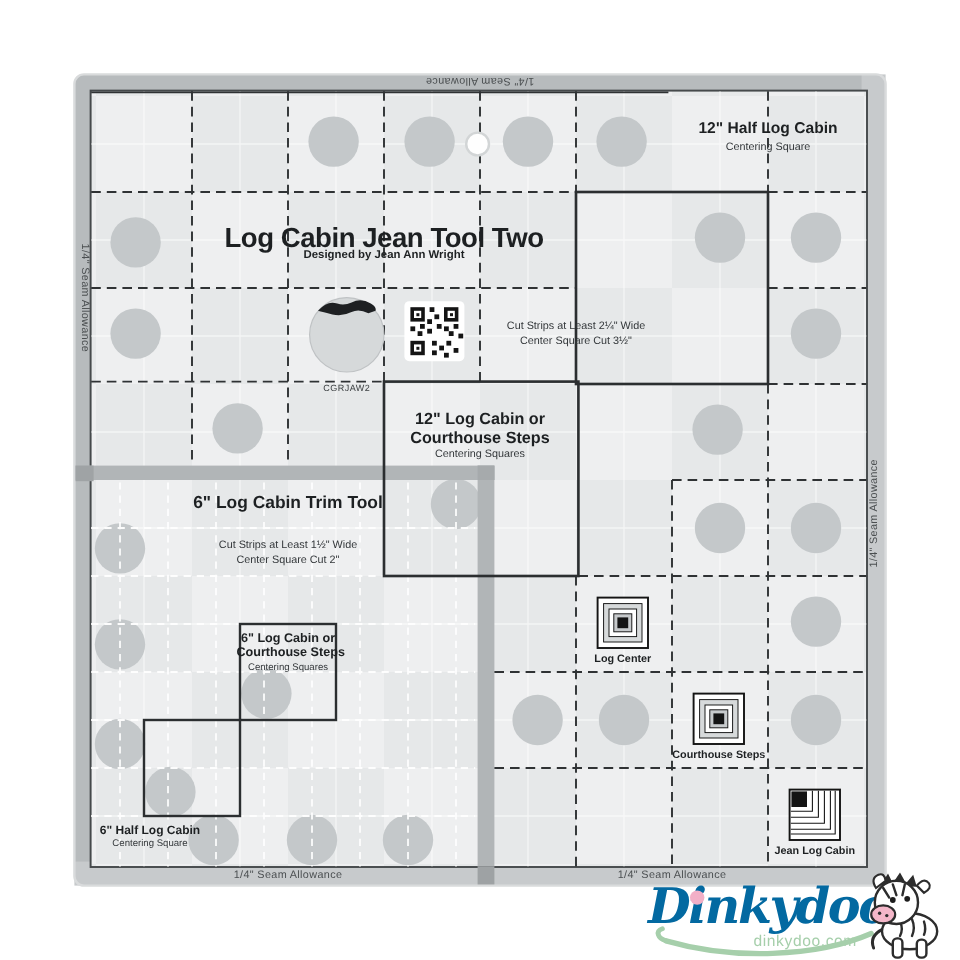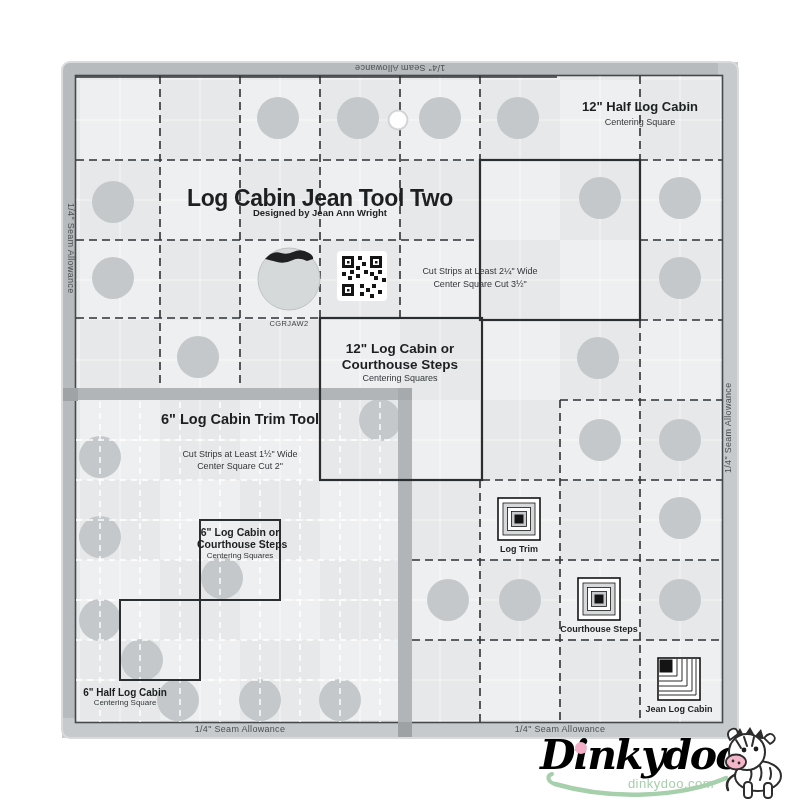--- a/index.html
+++ b/index.html
@@ -239,33 +239,33 @@
 <div class="txt" style="left:150px;top:449px;width:180px;font-size:9px;color:#33373a;">Cut Strips at Least 1½" Wide</div>
 <div class="txt" style="left:150px;top:461px;width:180px;font-size:9px;color:#33373a;">Center Square Cut 2"</div>
 
 <div class="txt b" style="left:197px;top:526px;width:86px;font-size:10.5px;">6" Log Cabin or</div>
 <div class="txt b" style="left:197px;top:538px;width:86px;font-size:10.5px;">Courthouse Steps</div>
 <div class="txt" style="left:197px;top:551px;width:86px;font-size:8px;color:#33373a;">Centering Squares</div>
 
 <div class="txt b" style="left:70px;top:687px;width:110px;font-size:10px;">6" Half Log Cabin</div>
 <div class="txt" style="left:70px;top:698px;width:110px;font-size:8px;color:#33373a;">Centering Square</div>
 
-<div class="txt b" style="left:479px;top:544px;width:80px;font-size:9px;">Log Trim</div>
+<div class="txt b" style="left:479px;top:544px;width:80px;font-size:9px;">Log Center</div>
 <div class="txt b" style="left:544px;top:624px;width:110px;font-size:9px;">Courthouse Steps</div>
 <div class="txt b" style="left:629px;top:704px;width:100px;font-size:9px;">Jean Log Cabin</div>
 
 <div class="txt seam rot180" style="left:320px;top:63px;width:160px;">1/4" Seam Allowance</div>
 <div class="txt seam vert-down" style="left:63px;top:168px;width:13px;height:160px;text-align:center;">1/4" Seam Allowance</div>
 <div class="txt seam vert-up" style="left:723px;top:348px;width:13px;height:160px;text-align:center;">1/4" Seam Allowance</div>
 <div class="txt seam" style="left:160px;top:724px;width:160px;">1/4" Seam Allowance</div>
 <div class="txt seam" style="left:480px;top:724px;width:160px;">1/4" Seam Allowance</div>
 
 <div class="txt" style="left:254px;top:320px;width:70px;font-size:7.5px;color:#3a3e40;letter-spacing:.4px;">CGRJAW2</div>
 
-<div id="dinkydoo-word" class="logo-green" style="color: #000000;">Dinkydoo</div>
+<div id="dinkydoo-word" class="logo-green" style="color: #0369a1;">Dinkydoo</div>
 <div id="i-dot" style="background: rgb(242, 175, 199);"></div>
 <div id="dinkydoo-url" style="color: rgb(166, 207, 171);">dinkydoo.com</div>
 
 <svg width="250" height="40" style="position:absolute;left:530px;top:768px;">
   <path d="M25 16 C80 32, 150 30, 196 10" stroke="#a6cfab" stroke-width="4.5" fill="none" stroke-linecap="round"></path>
   <path d="M25 16 C18 14, 16 8, 22 6" stroke="#a6cfab" stroke-width="4" fill="none" stroke-linecap="round"></path>
 </svg>
 
 <svg width="80" height="78" viewBox="0 0 80 78" style="position:absolute;left:714px;top:724px;">
   <path d="M22 50 Q10 56 14 66" stroke="#2d2d2d" stroke-width="2.5" fill="none" stroke-linecap="round"></path>

